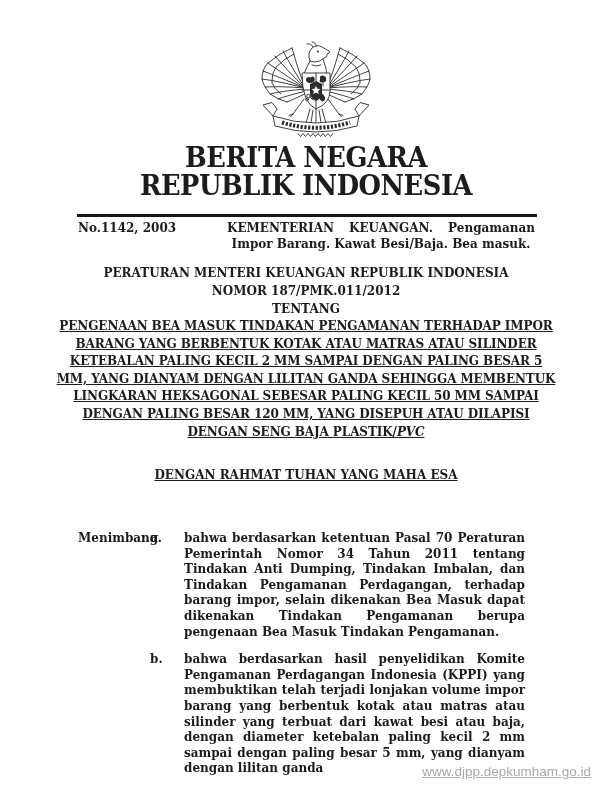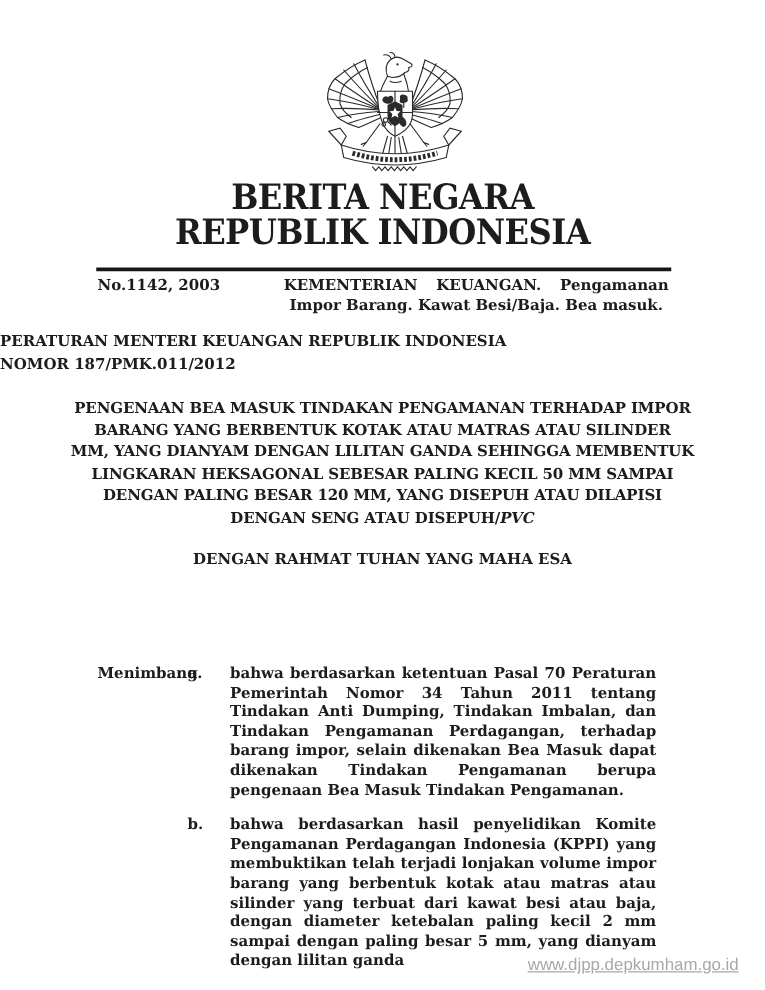--- a/index.html
+++ b/index.html
@@ -57,44 +57,45 @@
   .issue-no { position: absolute; left: 0; top: 0; white-space: nowrap; }
   .subject  { position: absolute; left: 149px; top: 0; width: 308px; }
   .subject-l1 { text-align: justify; text-align-last: justify; }
   .subject-l2 { text-align: center; }
   
   .reg-heading {
     position: absolute;
     left: 0;
     top: 264px;
     width: 612px;
-    text-align: left;
+    text-align: center;
     font-size: 12px;
     line-height: 18px;
   }
   .reg-title {
     position: absolute;
     left: 0;
     top: 318px;
     width: 612px;
     text-align: center;
     font-size: 12px;
     line-height: 17.6px;
     letter-spacing: -0.1px;
+    text-decoration: underline;
   }
   .reg-title .italic { font-style: italic; }
   .invocation, .authority {
     position: absolute;
     left: 0;
     width: 612px;
     text-align: center;
     font-size: 12px;
     line-height: 14px;
   }
-  .invocation { top: 440px; }
+  .invocation { top: 468px; text-decoration: underline; }
   .authority  { top: 483px; }
   
   .considerations {
     position: absolute;
     left: 78px;
     top: 519px;
     width: 459px;
     font-size: 12px;
     line-height: 15.6px;
   }
@@ -220,29 +221,31 @@
     <span class="issue-no">No.1142, 2003</span>
     <div class="subject">
       <div class="subject-l1">KEMENTERIAN KEUANGAN. Pengamanan</div>
       <div class="subject-l2">Impor Barang. Kawat Besi/Baja. Bea masuk.</div>
     </div>
   </div>
 
   <div class="reg-heading">
     <div>PERATURAN MENTERI KEUANGAN REPUBLIK INDONESIA</div>
     <div>NOMOR 187/PMK.011/2012</div>
+    <div>TENTANG</div>
   </div>
 
   <div class="reg-title">
     <div>PENGENAAN BEA MASUK TINDAKAN PENGAMANAN TERHADAP IMPOR</div>
     <div>BARANG YANG BERBENTUK KOTAK ATAU MATRAS ATAU SILINDER</div>
+    <div>KETEBALAN PALING KECIL 2 MM SAMPAI DENGAN PALING BESAR 5</div>
     <div>MM, YANG DIANYAM DENGAN LILITAN GANDA SEHINGGA MEMBENTUK</div>
     <div>LINGKARAN HEKSAGONAL SEBESAR PALING KECIL 50 MM SAMPAI</div>
     <div>DENGAN PALING BESAR 120 MM, YANG DISEPUH ATAU DILAPISI</div>
-    <div><span>DENGAN SENG ATAU DISEPUH/</span><span class="italic">PVC</span></div>
+    <div><span>DENGAN SENG BAJA PLASTIK/</span><span class="italic">PVC</span></div>
   </div>
 
   <div class="invocation">DENGAN RAHMAT TUHAN YANG MAHA ESA</div>
 
   <section class="considerations">
     <div class="cons-row">
       <span class="cons-label">Menimbang</span>
       <span class="cons-colon">:</span>
       <span class="cons-marker">a.</span>
       <p class="cons-text">bahwa berdasarkan ketentuan Pasal 70 Peraturan Pemerintah Nomor 34 Tahun 2011 tentang Tindakan Anti Dumping, Tindakan Imbalan, dan Tindakan Pengamanan Perdagangan, terhadap barang impor, selain dikenakan Bea Masuk dapat dikenakan Tindakan Pengamanan berupa pengenaan Bea Masuk Tindakan Pengamanan.</p>

